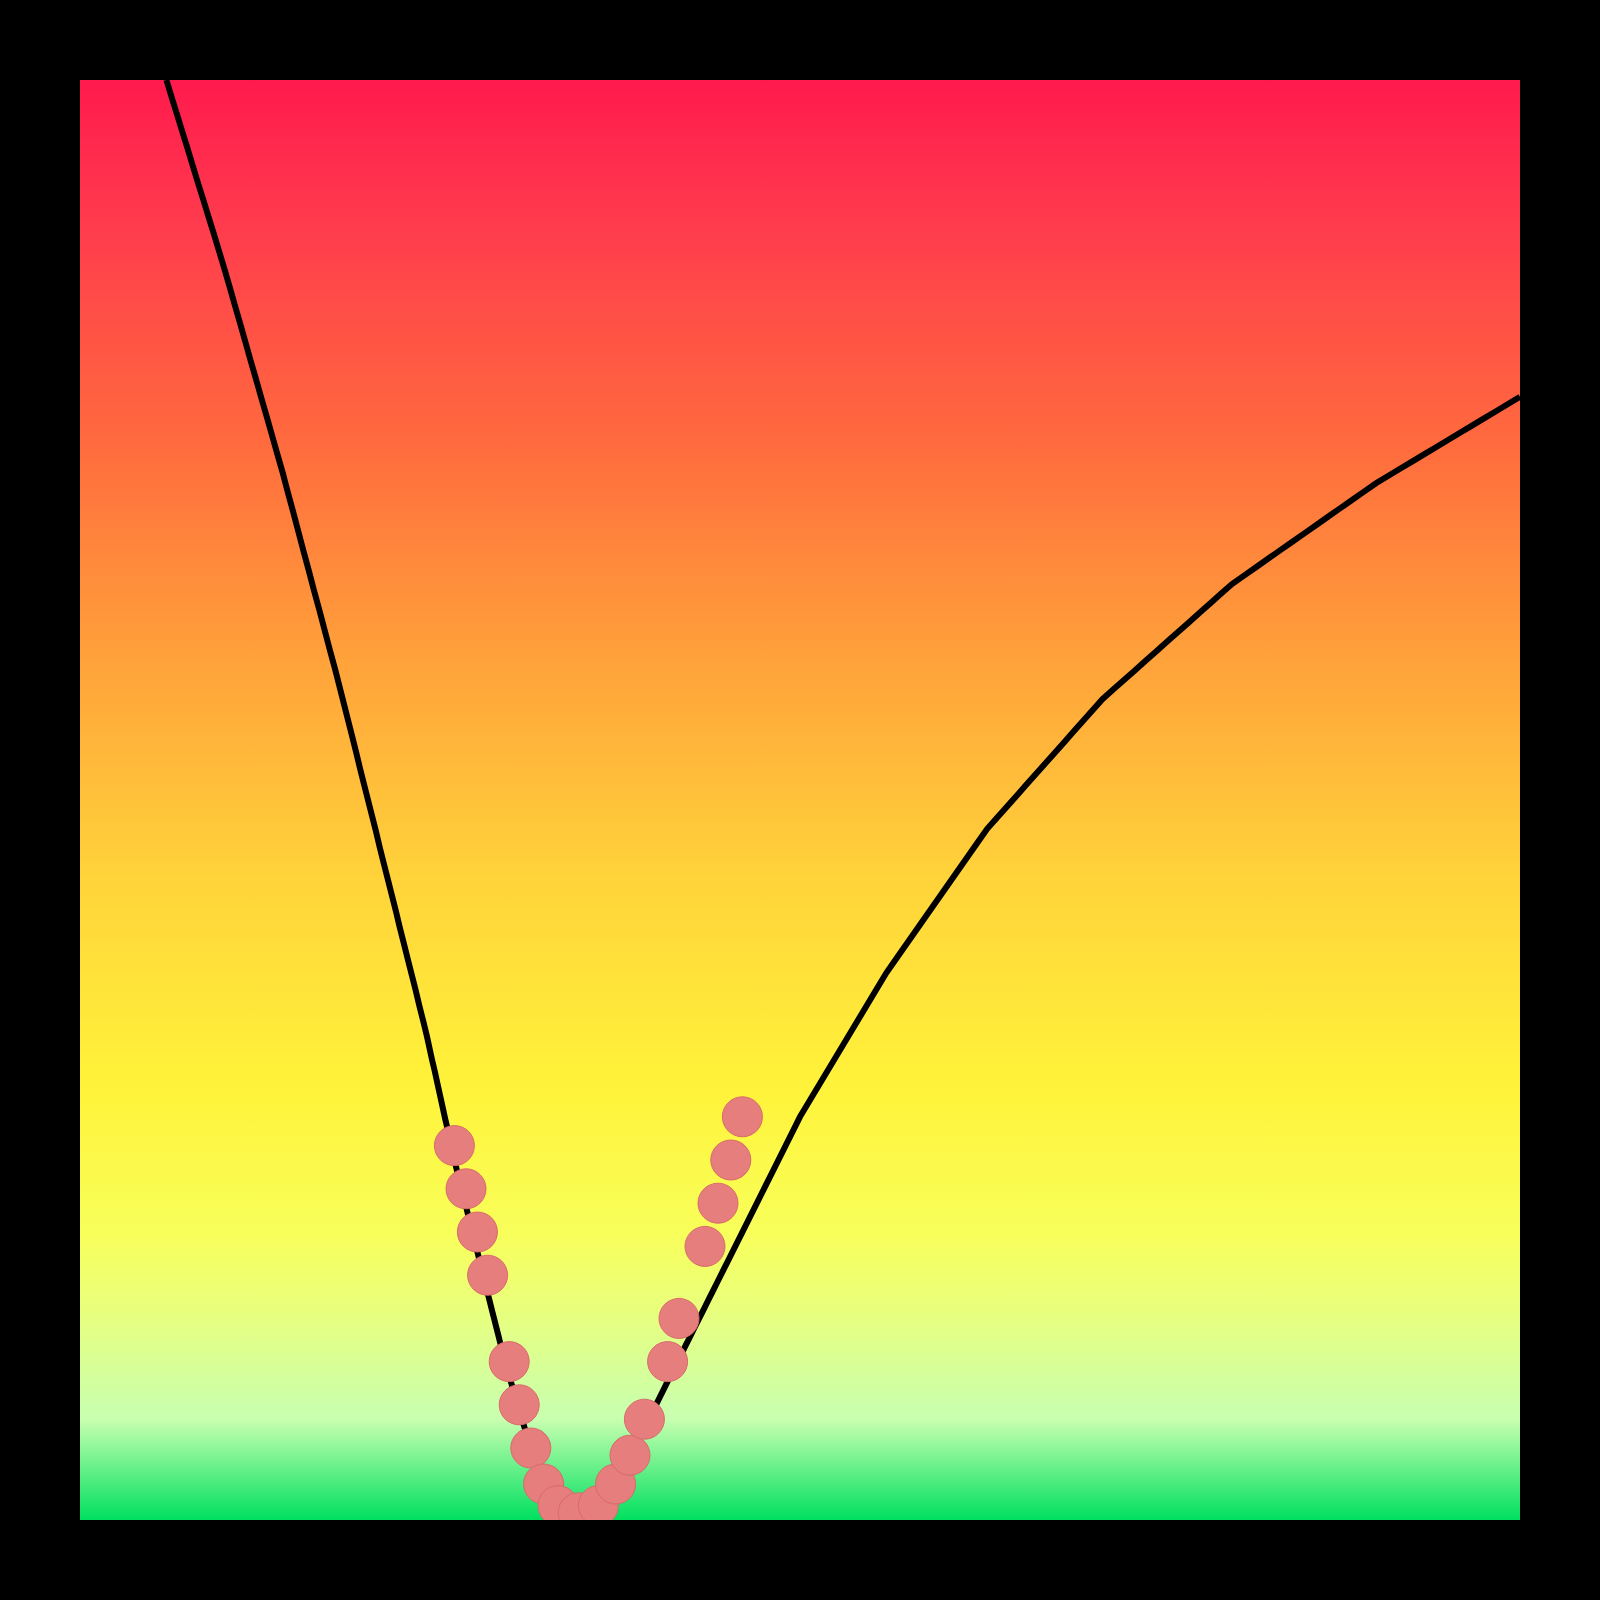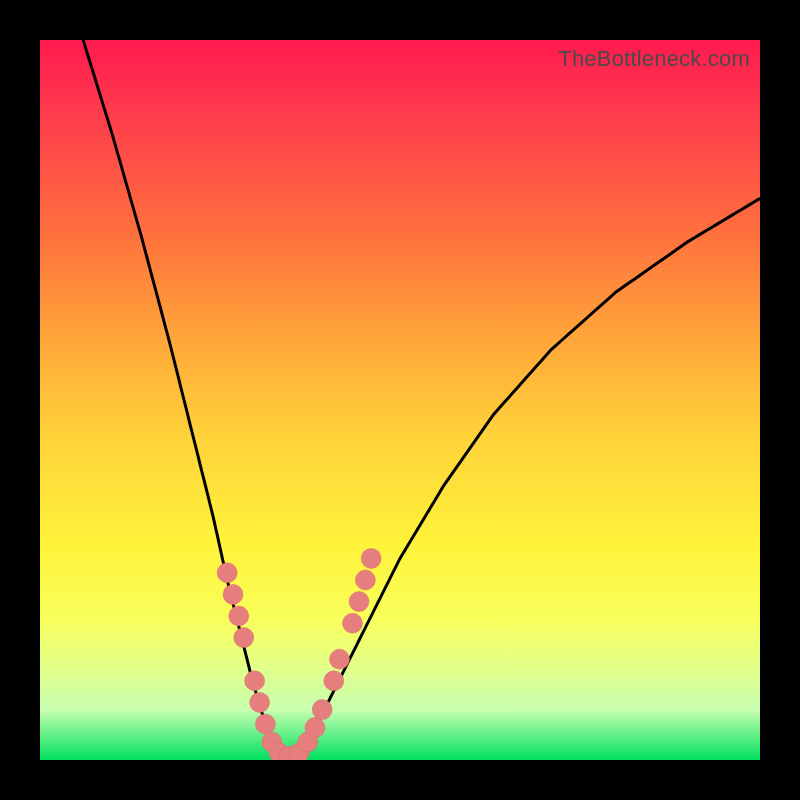--- a/index.html
+++ b/index.html
@@ -65,21 +65,20 @@
     fill: #e77e7e;
     stroke: #d86a6a;
     stroke-width: 0.5;
   }
 </style>
 </head>
 <body>
 
 <div class="frame">
   <div class="plot">
-    <div class="watermark">TheBottleneck.com</div>
     <svg class="curves" viewBox="0 0 720 720" preserveAspectRatio="none">
       <g id="curve-group">
           <path class="curve" d="M43.2 0.0 L45.8 8.6 L48.5 17.2 L51.1 25.7 L53.8 34.3 L56.4 42.9 L59.0 51.5 L61.7 60.1 L64.3 68.6 L67.0 77.2 L69.6 85.8 L72.2 94.4 L74.9 103.7 L77.5 112.9 L80.2 122.2 L82.8 131.4 L85.4 140.6 L88.1 149.9 L90.7 159.1 L93.4 168.4 L96.0 177.6 L98.6 186.8 L101.3 196.2 L103.9 206.1 L106.6 216.0 L109.2 225.9 L111.8 235.8 L114.5 245.7 L117.1 255.6 L119.8 265.5 L122.4 275.4 L125.0 285.3 L127.7 295.2 L130.1 304.6 L132.1 312.5 L134.1 320.4 L136.1 328.3 L138.1 336.2 L140.0 344.2 L142.0 352.1 L144.0 360.0 L146.0 367.9 L148.0 375.8 L149.9 383.8 L151.9 391.7 L153.9 399.6 L155.9 407.5 L157.9 415.4 L159.8 423.4 L161.8 431.3 L163.8 439.2 L165.8 447.1 L167.8 455.0 L169.7 463.0 L171.7 470.9 L173.4 477.9 L174.7 483.8 L176.0 489.8 L177.4 495.7 L178.7 501.7 L180.0 507.6 L181.3 513.5 L182.6 519.5 L184.0 525.4 L185.3 531.4 L186.6 537.3 L187.9 542.9 L189.2 548.2 L190.6 553.4 L191.9 558.7 L193.2 564.0 L194.5 569.3 L195.8 574.6 L197.2 579.8 L198.5 585.1 L199.8 590.4 L201.1 595.7 L202.2 600.1 L203.2 604.1 L204.2 608.0 L205.2 612.0 L206.2 616.0 L207.2 619.9 L208.2 623.9 L209.2 627.8 L210.2 631.8 L211.1 635.8 L212.1 639.7 L213.1 643.2 L214.1 646.5 L215.1 649.8 L216.1 653.1 L217.1 656.4 L218.1 659.7 L219.1 663.0 L220.0 666.3 L221.0 669.6 L222.0 672.9 L223.0 676.2 L224.0 679.0 L225.0 681.6 L226.0 684.2 L227.0 686.9 L228.0 689.5 L229.0 692.2 L230.0 694.8 L230.9 697.4 L231.9 700.1 L232.9 702.7 L233.9 705.4 L234.9 706.8 L235.9 708.1 L236.9 709.4 L237.9 710.8 L238.9 712.1 L239.8 713.4 L240.8 714.7 L241.8 716.0 L242.8 717.4 L243.8 718.7 L244.8 720.0 "></path>
           <path class="curve" d="M244.8 720.0 L247.2 717.6 L249.6 715.2 L252.0 712.8 L254.4 710.4 L256.8 708.0 L259.2 705.6 L261.6 703.2 L264.0 700.8 L266.4 698.4 L268.8 696.0 L271.2 693.6 L273.6 691.2 L275.4 687.6 L277.2 684.0 L279.0 680.4 L280.8 676.8 L282.6 673.2 L284.4 669.6 L286.2 666.0 L288.0 662.4 L289.8 658.8 L291.6 655.2 L293.4 651.6 L295.2 648.0 L297.6 643.2 L300.0 638.4 L302.4 633.6 L304.8 628.8 L307.2 624.0 L309.6 619.2 L312.0 614.4 L314.4 609.6 L316.8 604.8 L319.2 600.0 L321.6 595.2 L324.0 590.4 L327.0 584.4 L330.0 578.4 L333.0 572.4 L336.0 566.4 L339.0 560.4 L342.0 554.4 L345.0 548.4 L348.0 542.4 L351.0 536.4 L354.0 530.4 L357.0 524.4 L360.0 518.4 L363.6 512.4 L367.2 506.4 L370.8 500.4 L374.4 494.4 L378.0 488.4 L381.6 482.4 L385.2 476.4 L388.8 470.4 L392.4 464.4 L396.0 458.4 L399.6 452.4 L403.2 446.4 L407.4 440.4 L411.6 434.4 L415.8 428.4 L420.0 422.4 L424.2 416.4 L428.4 410.4 L432.6 404.4 L436.8 398.4 L441.0 392.4 L445.2 386.4 L449.4 380.4 L453.6 374.4 L458.4 369.0 L463.2 363.6 L468.0 358.2 L472.8 352.8 L477.6 347.4 L482.4 342.0 L487.2 336.6 L492.0 331.2 L496.8 325.8 L501.6 320.4 L506.4 315.0 L511.2 309.6 L516.6 304.8 L522.0 300.0 L527.4 295.2 L532.8 290.4 L538.2 285.6 L543.6 280.8 L549.0 276.0 L554.4 271.2 L559.8 266.4 L565.2 261.6 L570.6 256.8 L576.0 252.0 L582.0 247.8 L588.0 243.6 L594.0 239.4 L600.0 235.2 L606.0 231.0 L612.0 226.8 L618.0 222.6 L624.0 218.4 L630.0 214.2 L636.0 210.0 L642.0 205.8 L648.0 201.6 L654.0 198.0 L660.0 194.4 L666.0 190.8 L672.0 187.2 L678.0 183.6 L684.0 180.0 L690.0 176.4 L696.0 172.8 L702.0 169.2 L708.0 165.6 L714.0 162.0 L720.0 158.4 "></path>
         </g>
       <g id="dots-group">
           <circle cx="187.2" cy="532.8" r="10" class="dotstroke"></circle>
           <circle cx="193.0" cy="554.4" r="10" class="dotstroke"></circle>
           <circle cx="198.7" cy="576.0" r="10" class="dotstroke"></circle>
           <circle cx="203.8" cy="597.6" r="10" class="dotstroke"></circle>

